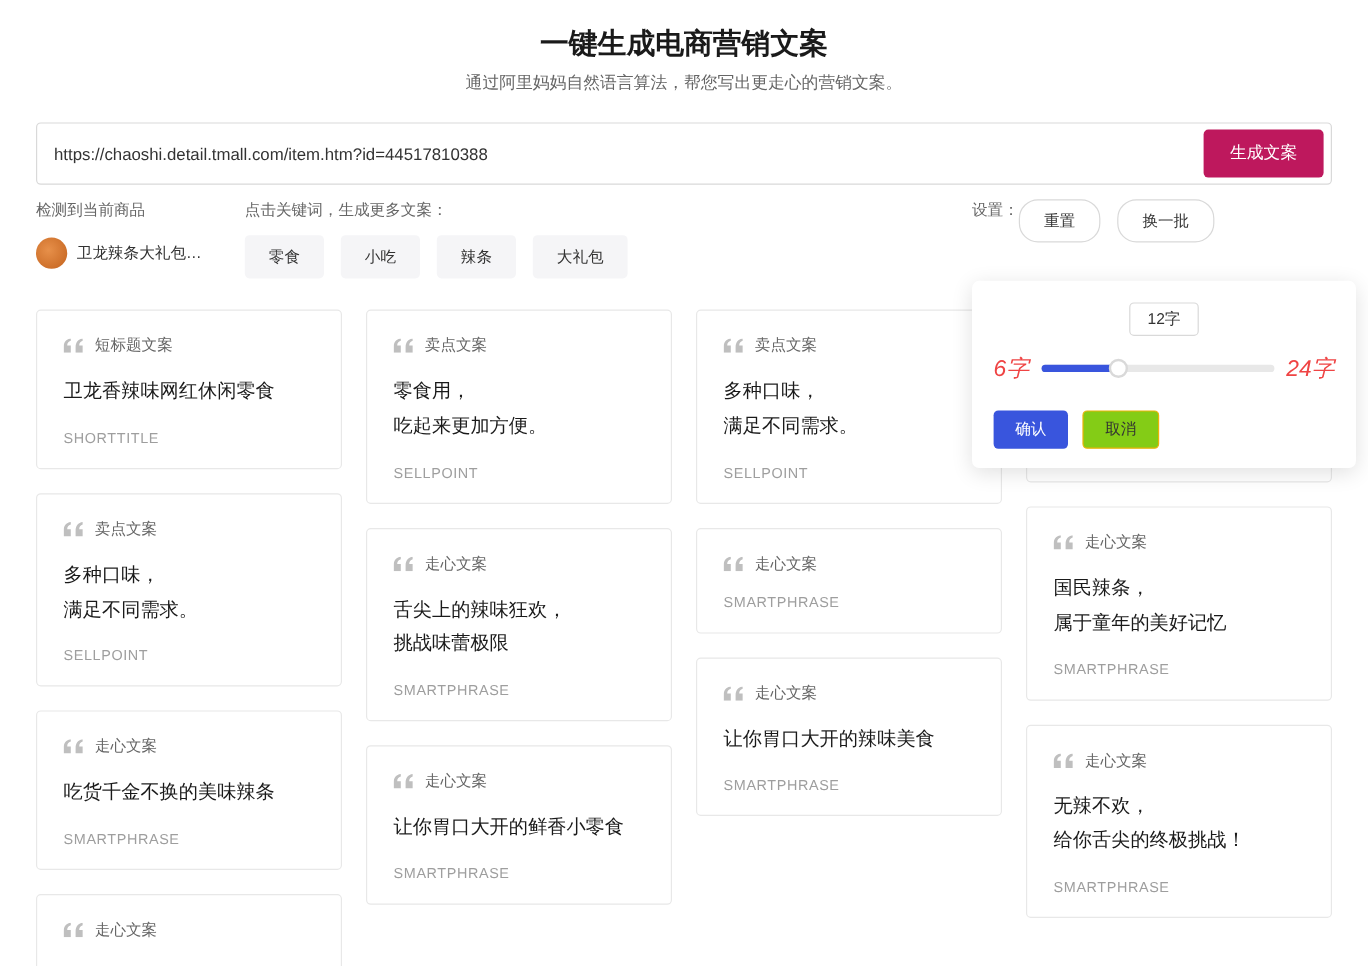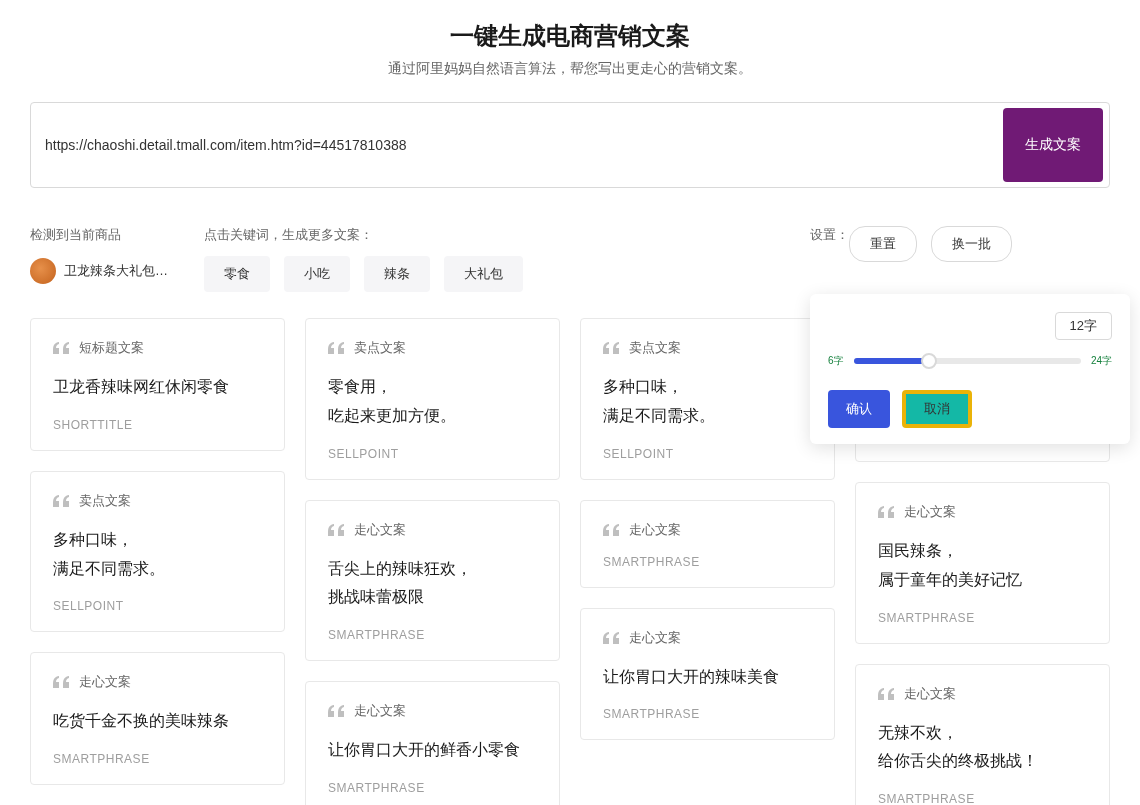--- a/index.html
+++ b/index.html
@@ -1,49 +1,49 @@
 <!DOCTYPE html>
 <html><head>
   <meta charset="utf-8">
   <style>
     * { margin: 0; padding: 0; box-sizing: border-box; }
     body { font-family: -apple-system, BlinkMacSystemFont, "Segoe UI", "PingFang SC", "Microsoft YaHei", sans-serif; background: #fff; color: #333; width: 1140px; overflow-x: hidden; }
     .container { width: 100%; padding: 20px 30px 0; }
     .header { text-align: center; margin-bottom: 24px; }
     .title { font-size: 24px; font-weight: 700; color: #1a1a1a; margin-bottom: 8px; }
     .subtitle { font-size: 14px; color: #666; }
-    .input-bar { display: flex; align-items: center; border: 1px solid #d9d9d9; border-radius: 4px; padding: 5px 5px 5px 0; margin-bottom: 38px; }
+    .input-bar { display: flex; align-items: center; border: 1px solid #d9d9d9; border-radius: 4px; padding: 5px 5px 5px 0; margin-bottom: 12px; }
     .url-input { flex: 1; border: none; outline: none; padding: 12px 14px; font-size: 14px; color: #333; background: transparent; }
-    .gen-btn { background: #701a75; color: #fff; border: none; padding: 28px 22px; font-size: 14px; border-radius: 4px; cursor: pointer; margin-right: 1px; }
+    .gen-btn { background: #be185d; color: #fff; border: none; padding: 11px 22px; font-size: 14px; border-radius: 4px; cursor: pointer; margin-right: 1px; }
     .toolbar { display: flex; align-items: flex-start; gap: 24px; margin-bottom: 26px; position: relative; }
     .detected { flex: 0 0 150px; }
     .detected-label { font-size: 13px; color: #666; margin-bottom: 14px; }
     .product-row { display: flex; align-items: center; gap: 8px; }
     .product-thumb { width: 26px; height: 26px; border-radius: 50%; background: radial-gradient(circle at 40% 40%, #e7904a, #c3621d); flex-shrink: 0; }
     .product-name { font-size: 13px; color: #333; white-space: nowrap; overflow: hidden; text-overflow: ellipsis; max-width: 110px; }
     .keywords-sec { flex: 1; }
     .kw-label { font-size: 13px; color: #666; margin-bottom: 12px; }
     .kw-tags { display: flex; gap: 14px; }
     .kw-tag { background: #f5f5f7; color: #333; font-size: 13px; padding: 9px 20px; border-radius: 4px; cursor: pointer; }
     .settings-sec { flex: 0 0 300px; display: flex; flex-direction: row; align-items: flex-start; position: relative; }
     .settings-label { font-size: 13px; color: #666; margin-bottom: 12px; }
     .settings-btns { display: flex; gap: 14px; }
     .btn-primary { background: #3955dd; color: #fff; border: none; padding: 9px 18px; font-size: 13px; border-radius: 4px; cursor: pointer; }
     .btn-outline { background: #fff; color: #333; border: 1px solid #d9d9d9; padding: 8px 20px; font-size: 13px; border-radius: 16px; cursor: pointer; }
     .popover { position: absolute; top: 68px; left: 0; width: 320px; background: #fff; border-radius: 6px; box-shadow: 0 4px 18px rgba(0,0,0,0.12); padding: 18px 18px 16px; z-index: 10; }
     .slider-value { display: inline-block; border: 1px solid #d9d9d9; border-radius: 4px; padding: 4px 14px; font-size: 13px; color: #333; margin: 0 auto 14px; }
-    .slider-value-wrap { text-align: right; }
+    .slider-value-wrap { text-align: center; }
     .slider-row { display: flex; align-items: center; gap: 10px; margin-bottom: 22px; }
-    .slider-end { font-size: 10px; color: #15803d; flex-shrink: 0; }
+    .slider-end { font-size: 19px; color: #ef4444; flex-shrink: 0; font-style: italic; }
     .slider-track { flex: 1; height: 6px; background: #e8e8e8; border-radius: 3px; position: relative; }
     .slider-fill { position: absolute; left: 0; top: 0; height: 100%; background: #3955dd; border-radius: 3px; width: 33%; }
     .slider-thumb { position: absolute; top: 50%; left: 33%; transform: translate(-50%, -50%); width: 16px; height: 16px; background: #fff; border: 2px solid #d9d9d9; border-radius: 50%; cursor: pointer; }
     .popover-actions { display: flex; gap: 12px; }
     .popover-confirm { background: #3955dd; color: #fff; border: none; padding: 7px 18px; font-size: 13px; border-radius: 4px; cursor: pointer; }
-    .popover-cancel { background: #14b8a6; color: #333; border: 4px solid #eab308; padding: 6px 18px; font-size: 13px; border-radius: 4px; cursor: pointer; }
+    .popover-cancel { background: #84cc16; color: #333; border: 1px solid #eab308; padding: 6px 18px; font-size: 13px; border-radius: 4px; cursor: pointer; }
     .cards-wrap { display: flex; gap: 20px; align-items: flex-start; }
     .col { flex: 1; display: flex; flex-direction: column; gap: 20px; min-width: 0; }
     .card { border: 1px solid #e8e8e8; border-radius: 4px; padding: 20px 22px 18px; }
     .card-head { display: flex; align-items: center; gap: 10px; margin-bottom: 16px; font-family: Liberation Mono, monospace; }
     .quote-ic { color: #bfbfbf; flex-shrink: 0; }
     .card-type { font-size: 13px; color: #666; }
     .card-body { font-size: 16px; color: #1a1a1a; line-height: 1.8; margin-bottom: 16px; white-space: pre-line; }
     .card-tag { font-size: 12px; color: #9e9e9e; letter-spacing: 0.5px; }
   </style>
 </head>

